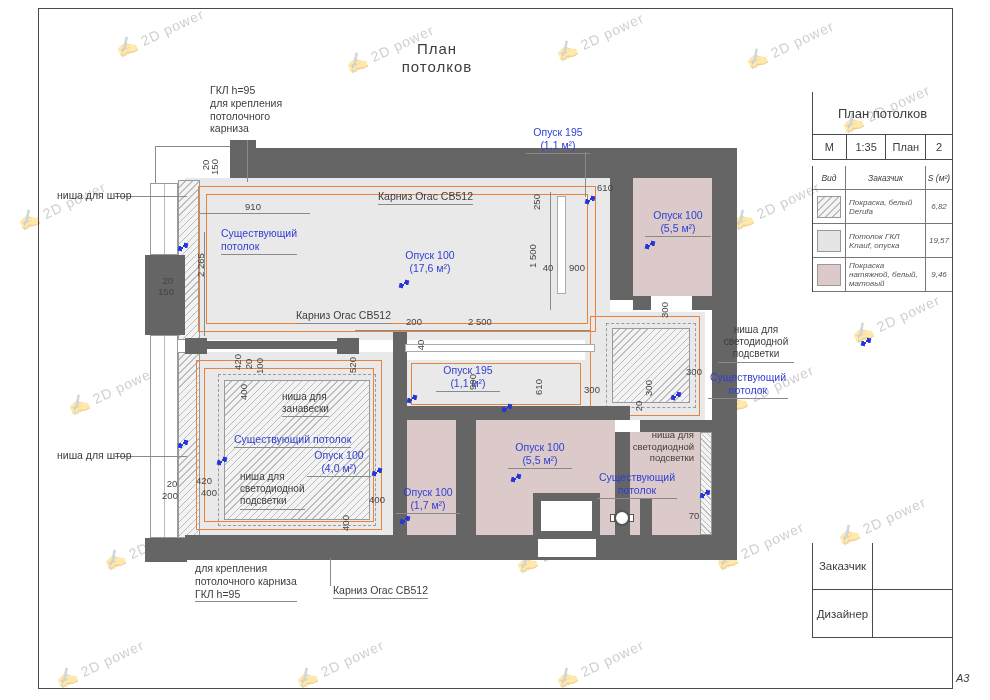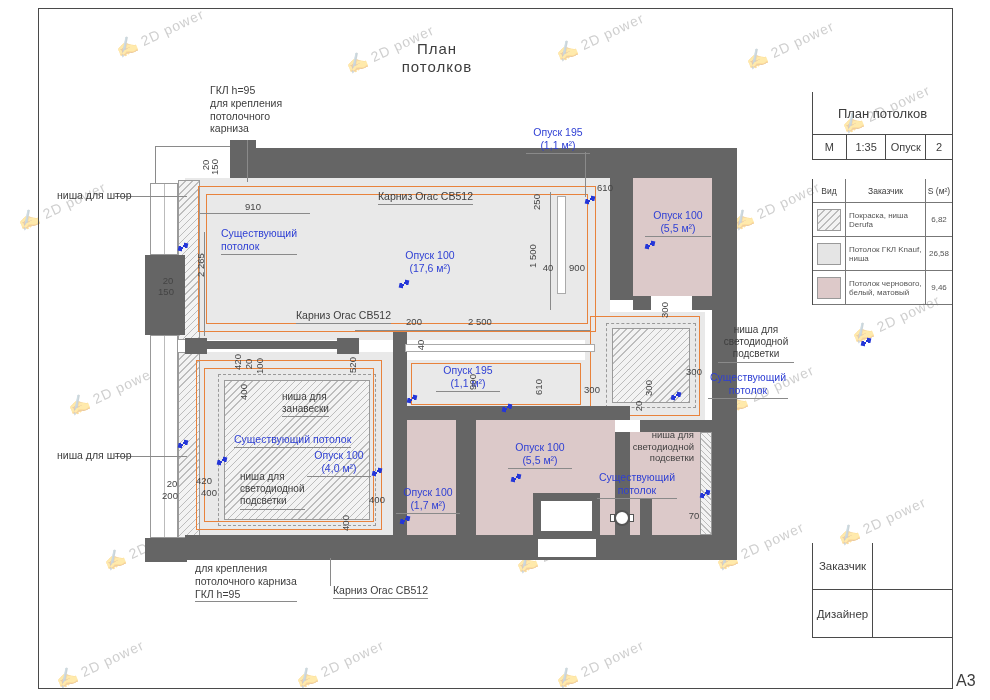--- a/index.html
+++ b/index.html
@@ -239,55 +239,55 @@
       <div class="mk" style="left: 507px; top: 408px;"></div>
       <div class="mk" style="left: 705px; top: 494px;"></div>
       <div class="mk" style="left: 676px; top: 396px;"></div>
       <div class="mk" style="left: 866px; top: 342px;"></div>
     </div>
 
   <div class="tbrow cellmid" style="top:92px;height:43px;font-size:13px;border-left:1px solid #4a4a4a;">План потолков</div>
   <div class="tbrow" style="top:135px;height:25px;display:flex;font-size:11px;border-left:1px solid #4a4a4a;">
     <div class="scell" style="width:34px;">М</div>
     <div class="scell" style="width:40px;">1:35</div>
-    <div class="scell" style="width:40px;">Опуск</div>
+    <div class="scell" style="width:40px;">План</div>
     <div class="scell" style="width:26px;border-right:none;">2</div>
   </div>
-  <div class="tbrow" style="top:179px;height:126px;border-left:1px solid #4a4a4a;">
+  <div class="tbrow" style="top:166px;height:126px;border-left:1px solid #4a4a4a;font-style:italic;">
     <div class="lt-head" style="height:24px;font-size:8.5px;">
       <div class="lt-c" style="width:33px;">Вид</div>
       <div class="lt-c" style="width:80px;">Заказчик</div>
       <div class="lt-c" style="width:26px;">S (м²)</div>
     </div>
     <div id="legend-rows">
         <div class="lt-row" style="height: 34px; font-size: 8px;">
           <div class="lt-c" style="width: 33px;">
             <div class="sw sw-hatch"></div>
           </div>
-          <div class="lt-c" style="width: 80px; justify-content: flex-start; text-align: left; padding: 0px 3px; box-sizing: border-box; color: rgb(85, 85, 85);">Покраска, ниша Derufa</div>
+          <div class="lt-c" style="width: 80px; justify-content: flex-start; text-align: left; padding: 0px 3px; box-sizing: border-box; color: rgb(85, 85, 85);">Покраска, белый Derufa</div>
           <div class="lt-c" style="width: 26px; color: rgb(85, 85, 85);">6,82</div>
         </div>
         <div class="lt-row" style="height: 34px; font-size: 8px;">
           <div class="lt-c" style="width: 33px;">
             <div class="sw sw-gray"></div>
           </div>
-          <div class="lt-c" style="width: 80px; justify-content: flex-start; text-align: left; padding: 0px 3px; box-sizing: border-box; color: rgb(85, 85, 85);">Потолок ГКЛ Knauf, ниша</div>
-          <div class="lt-c" style="width: 26px; color: rgb(85, 85, 85);">26,58</div>
+          <div class="lt-c" style="width: 80px; justify-content: flex-start; text-align: left; padding: 0px 3px; box-sizing: border-box; color: rgb(85, 85, 85);">Потолок ГКЛ Knauf, опуска</div>
+          <div class="lt-c" style="width: 26px; color: rgb(85, 85, 85);">19,57</div>
         </div>
         <div class="lt-row" style="height: 34px; font-size: 8px;">
           <div class="lt-c" style="width: 33px;">
             <div class="sw sw-pink"></div>
           </div>
-          <div class="lt-c" style="width: 80px; justify-content: flex-start; text-align: left; padding: 0px 3px; box-sizing: border-box; color: rgb(85, 85, 85);">Потолок чернового, белый, матовый</div>
+          <div class="lt-c" style="width: 80px; justify-content: flex-start; text-align: left; padding: 0px 3px; box-sizing: border-box; color: rgb(85, 85, 85);">Покраска натяжной, белый, матовый</div>
           <div class="lt-c" style="width: 26px; color: rgb(85, 85, 85);">9,46</div>
         </div>
       </div>
   </div>
   <div class="tbrow" style="top:543px;height:47px;display:flex;border-left:1px solid #4a4a4a;">
     <div class="scell" style="width:60px;font-size:11.5px;">Заказчик</div>
     <div style="flex:1;"></div>
   </div>
   <div class="tbrow" style="top:590px;height:48px;display:flex;border-left:1px solid #4a4a4a;">
     <div class="scell" style="width:60px;font-size:11.5px;">Дизайнер</div>
     <div style="flex:1;"></div>
   </div>
-  <div class="abs" style="left:956px;top:672px;font-size:16px;color:#3d3d3d;">А3</div>
+  <div class="abs" style="left:956px;top:672px;font-size:11px;color:#3d3d3d;font-style:italic;">А3</div>
 </div>
 
 </body></html>

